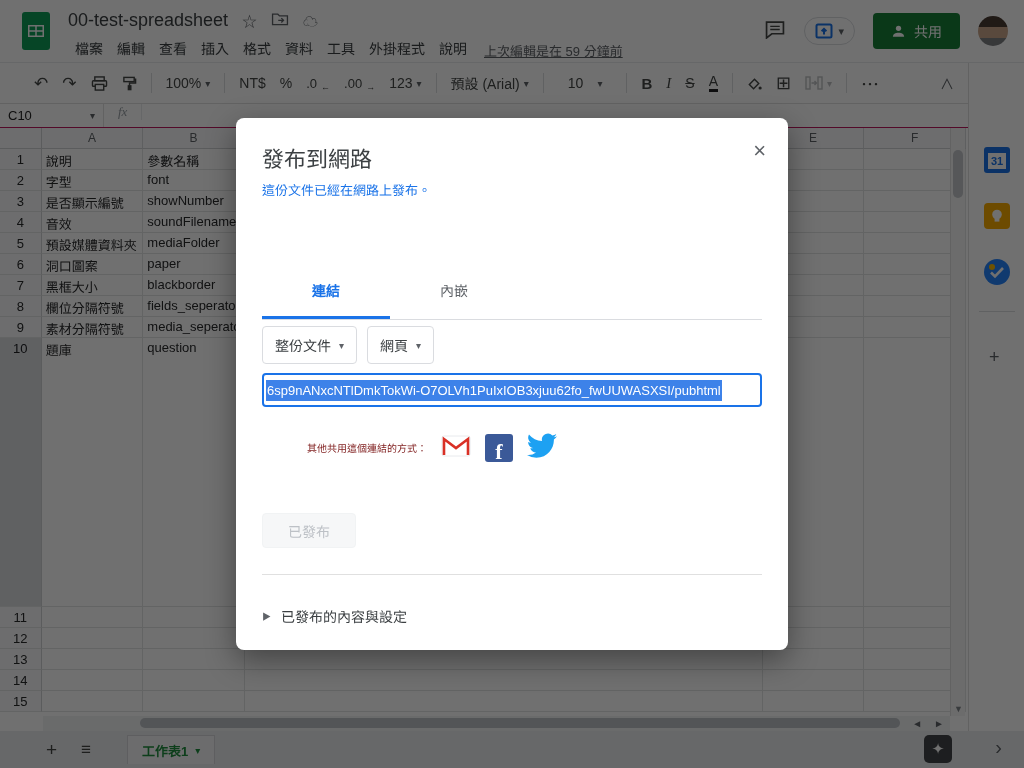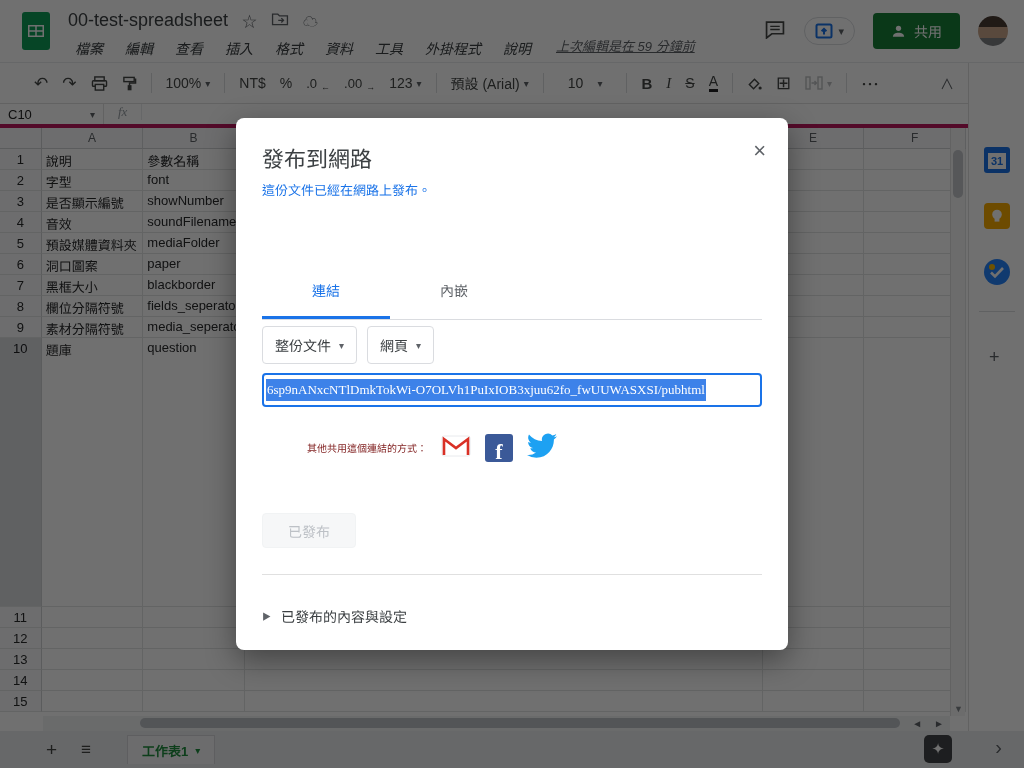--- a/index.html
+++ b/index.html
@@ -6,21 +6,21 @@
   html,body { width:1024px; height:768px; overflow:hidden; }
   body { font-family:"Liberation Sans", sans-serif; position:relative; background:#fff; }
 
   
   .topbar { position:absolute; left:0; top:0; width:1024px; height:62px; background:#fff; }
   .sheets-logo { position:absolute; left:22px; top:12px; width:28px; height:38px; background:#0f9d58; border-radius:3px;
                  display:flex; align-items:center; justify-content:center; }
   .title-row { position:absolute; left:68px; top:10px; display:flex; align-items:center; gap:14px; }
   .doc-title { font-size:18px; color:#3c4043; }
   .tiny-ic { font-size:15px; color:#5f6368; }
-  .menu-row { position:absolute; left:68px; top:36px; display:flex; align-items:flex-start; gap:8px;font-style:italic; }
+  .menu-row { position:absolute; left:68px; top:36px; display:flex; align-items:flex-end; gap:0; }
   .menu-item { font-size:14px; color:#3c4043; padding:2px 7px; border-radius:3px; cursor:default; }
   .last-edit { font-size:13px; color:#5f6368; text-decoration:underline; margin-left:10px; }
   .tr-icons { position:absolute; right:0; top:0; height:62px; display:flex; align-items:center; gap:18px; padding-right:16px; }
   .present-pill { display:flex; align-items:center; gap:5px; border:1px solid #dadce0; border-radius:18px; padding:5px 10px; }
   .present-caret { font-size:11px; color:#5f6368; }
   .share-btn { display:flex; align-items:center; gap:8px; background:#188038; color:#fff; font-size:14px;
                padding:8px 18px; border-radius:4px; border:none; }
   .avatar { width:30px; height:30px; border-radius:50%;
             background:linear-gradient(180deg,#4a3b32 0%,#4a3b32 38%,#caa68c 38%,#caa68c 72%,#7d7f82 72%); }
 
@@ -34,21 +34,21 @@
   .tb-i { font-style:italic; font-family:"Liberation Serif", serif; font-size:15px; }
   .tb-s { text-decoration:line-through; font-size:14px; }
   .tb-a { font-size:14px; border-bottom:3px solid #202124; line-height:15px; }
   .tb-dec { position:relative; font-size:13px; }
   .tb-dec .arr { font-size:9px; position:relative; top:4px; }
   .disabled { opacity:.4; }
   .tb-collapse { position:absolute; right:70px; font-size:14px; color:#5f6368; }
 
   
   .fbar { position:absolute; left:0; top:103px; width:1024px; height:25px; background:#fff;
-          border-top:1px solid #e0e0e0; border-bottom:4px solid #be185d; display:flex; align-items:flex-start; }
+          border-top:1px solid #e0e0e0; border-bottom:1px solid #be185d; display:flex; align-items:flex-start; }
   .namebox { width:104px; height:100%; display:flex; align-items:center; justify-content:space-between;
              padding:0 8px; border-right:1px solid #e0e0e0; font-size:13px; color:#222; }
   .fx { font-style:italic; color:#9aa0a6; font-size:13px; padding:0 14px; border-right:1px solid #e8eaed; font-family:"Liberation Serif", serif; }
   .fvalue { flex:1; }
 
   
   #grid { position:absolute; left:0; top:128px; width:966px; background:#fff; }
   .g-row { display:flex; height:21px; }
   .g-row > div { border-right:1px solid #e2e3e3; border-bottom:1px solid #e2e3e3; overflow:hidden;
                  white-space:nowrap; font-size:13px; color:#28292b; padding:2px 0 0 4px; }
@@ -93,28 +93,28 @@
   .scrim { position:absolute; left:0; top:0; width:1024px; height:768px; background:rgba(0,0,0,0.56); z-index:40; }
   .dialog { position:absolute; left:236px; top:118px; width:552px; height:532px; background:#fff; border-radius:8px;
             box-shadow:0 10px 30px rgba(0,0,0,.4); z-index:50; }
   .dlg-title { position:absolute; left:26px; top:23px; font-size:22px; color:#3c4043; }
   .dlg-close { position:absolute; right:22px; top:22px; font-size:22px; color:#5f6368; line-height:22px; }
   .dlg-pubnote { position:absolute; left:26px; top:62px; font-size:13px; color:#1a73e8; }
   .dlg-body { position:absolute; left:26px; top:92px; width:502px; font-size:14px; color:#3c4043; line-height:24px; }
   .link { color:#1a73e8; cursor:pointer; }
   .dlg-tabs { position:absolute; left:26px; top:154px; width:500px; border-bottom:1px solid #dadce0; display:flex; }
   .dlg-tab { width:128px; text-align:center; padding:8px 0 10px; font-size:14px; color:#5f6368; }
-  .dlg-tab.active { color:#1a73e8; border-bottom:3px solid #1a73e8; font-weight:normal; padding-bottom:16px; }
+  .dlg-tab.active { color:#1a73e8; border-bottom:3px solid #1a73e8; font-weight:bold; padding-bottom:16px; }
   .dlg-controls { position:absolute; left:26px; top:208px; display:flex; gap:10px; }
   .drop-btn { border:1px solid #dadce0; border-radius:4px; padding:8px 12px; font-size:14px; color:#3c4043;
               display:flex; align-items:center; gap:8px; background:#fff; }
   .drop-btn .caret { font-size:10px; color:#5f6368; }
   .dlg-url { position:absolute; left:26px; top:255px; width:500px; height:34px; border:2px solid #1a73e8; border-radius:4px;
              display:flex; align-items:center; overflow:hidden; padding:0 2px; }
-  .dlg-url span { background:#3d82e9; color:#fff; font-size:13px; white-space:nowrap; padding:3px 1px;font-family:Liberation Serif, serif; }
+  .dlg-url span { background:#3d82e9; color:#fff; font-size:13px; white-space:nowrap; padding:3px 1px; }
   .dlg-share { position:absolute; left:26px; top:315px; display:flex; align-items:center; gap:14px; }
   .dlg-share .lbl { font-size:10px; color:#7f1d1d;margin-left:45px; }
   .fb-sq { width:28px; height:28px; background:#3b5998; border-radius:3px; color:#fff; font-weight:bold;
            font-family:"Liberation Serif", serif; font-size:22px; display:flex; align-items:flex-end; justify-content:center; line-height:20px; }
   .dlg-note { position:absolute; left:26px; top:360px; font-size:13px; color:#80868b; }
   .dlg-pubbtn { position:absolute; left:26px; top:395px; width:94px; height:35px; background:#f6f7f8; border:1px solid #f1f3f4;
                 border-radius:4px; color:#bdc1c6; font-size:14px; display:flex; align-items:center; justify-content:center; }
   .dlg-divider { position:absolute; left:26px; top:456px; width:500px; height:1px; background:#e0e0e0; }
   .dlg-expander { position:absolute; left:26px; top:488px; display:flex; align-items:center; gap:10px; }
   .dlg-expander .tri { font-size:9px; color:#5f6368; }

